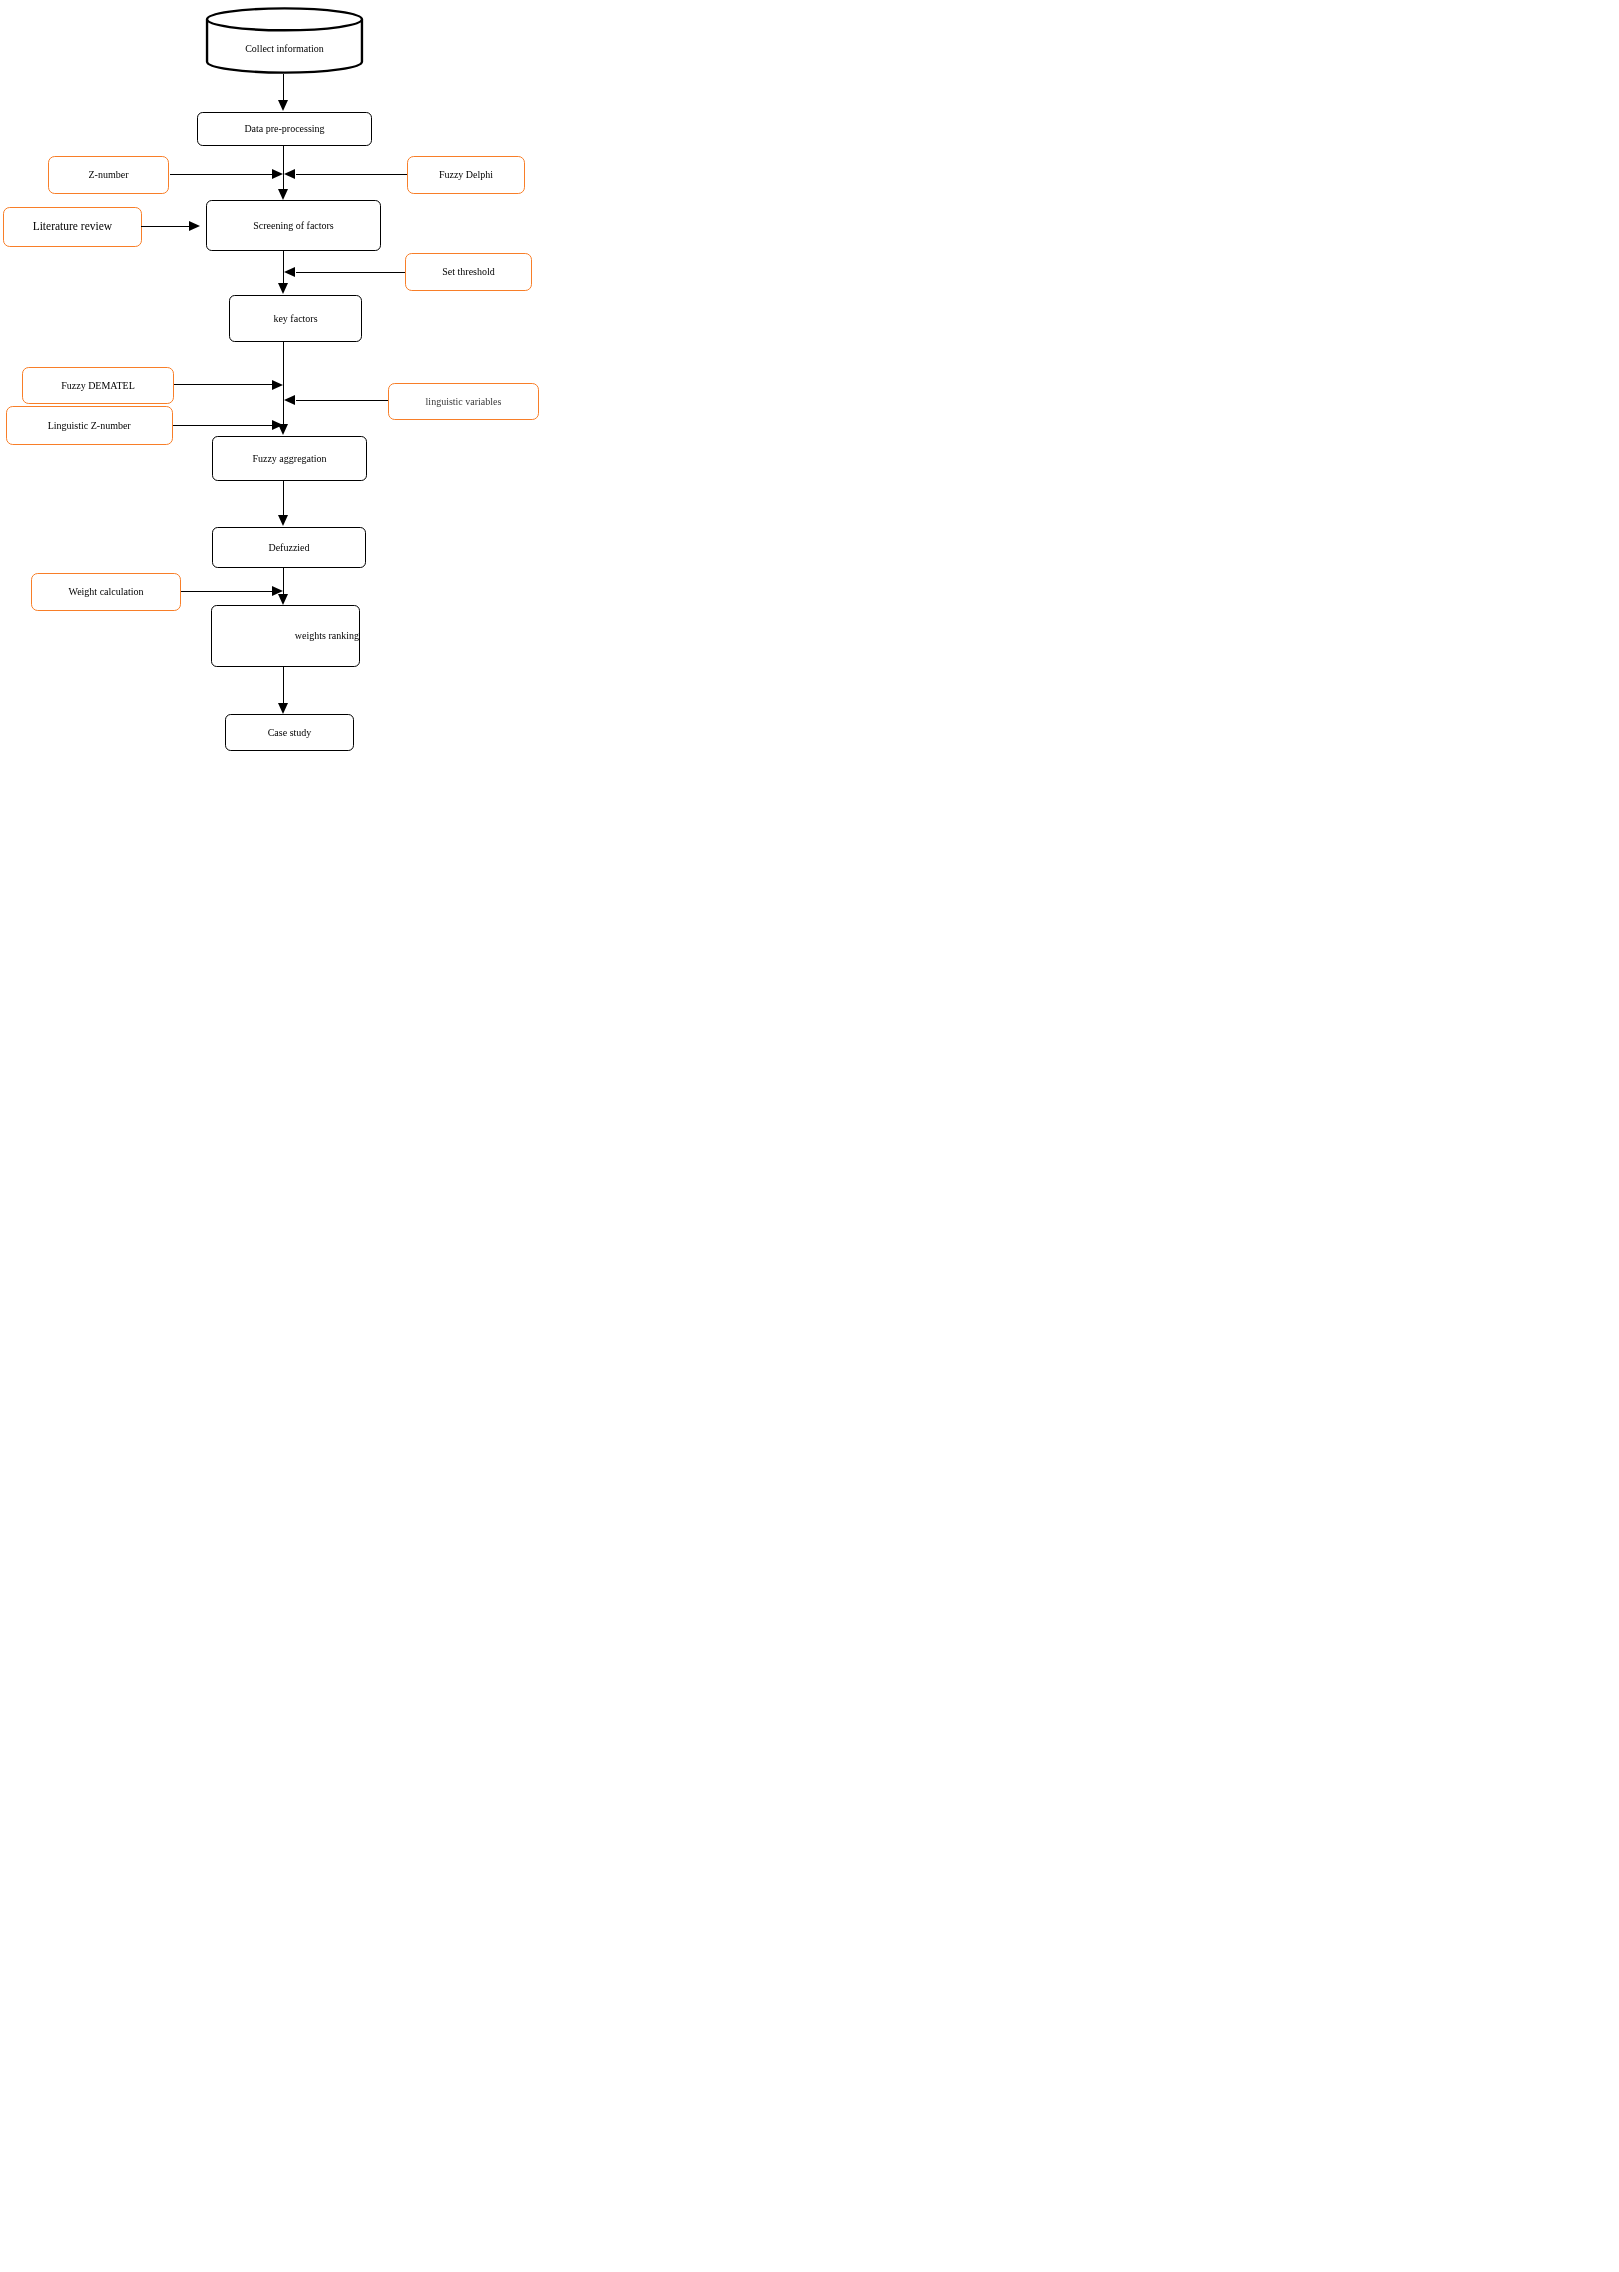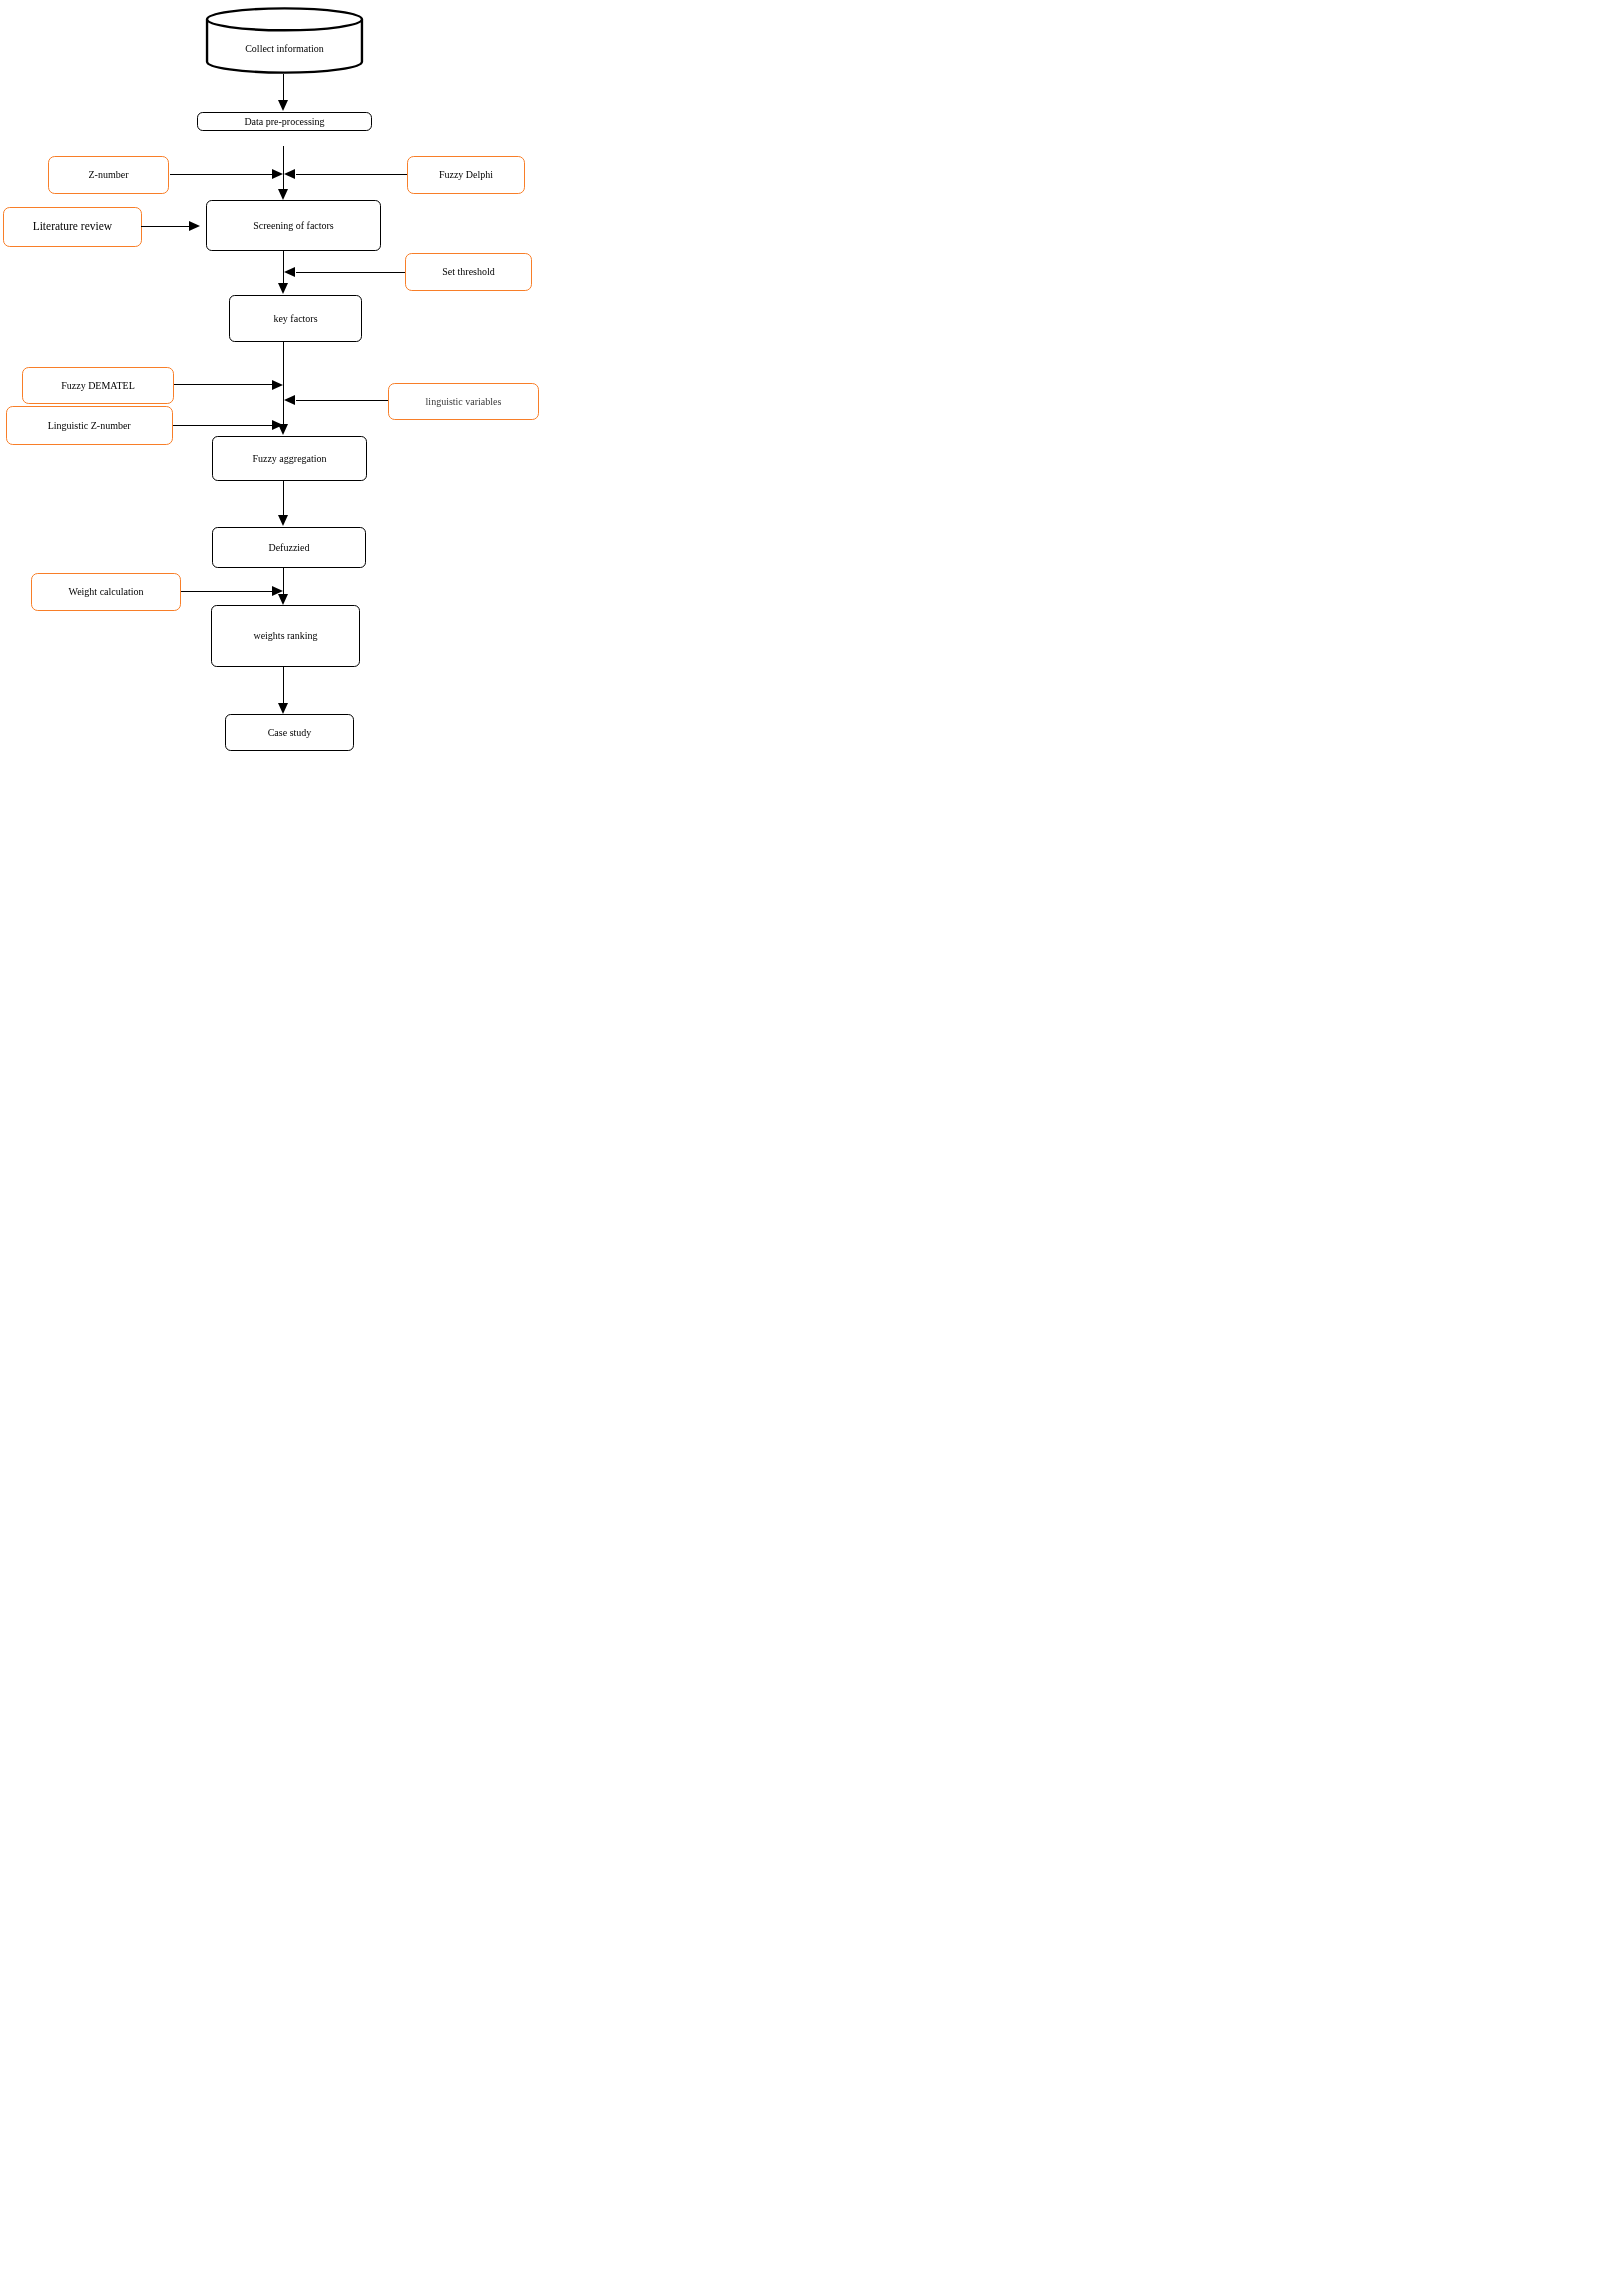--- a/index.html
+++ b/index.html
@@ -23,34 +23,34 @@
     font-size:10px;
     line-height:1.15;
   }
   .black-node{border:1.9px solid #000000;border-radius:5.7px;}
   .orange-node{border:1.9px solid #F87E28;border-radius:6.7px;}
 
   
   .n-cylinder{left:204px;top:6.7px;width:161px;height:67px;border:none;background:transparent;padding:0;}
   .n-cylinder svg{position:absolute;left:0;top:0;}
   .n-cylinder .cyl-label{position:absolute;left:0;top:18px;width:100%;height:48px;display:flex;align-items:center;justify-content:center;}
-  .n-datapre{left:197px;top:112px;width:175px;height:19px;}
+  .n-datapre{left:197px;top:112px;width:175px;height:34px;}
   .n-znumber{left:48px;top:156px;width:121px;height:38px;}
   .n-delphi{left:407px;top:156px;width:118px;height:38px;}
   .n-literature{left:2.9px;top:207px;width:139px;height:40px;font-size:11.5px;}
   .n-screening{left:200px;top:200px;width:175px;height:51px;margin-left:6px;}
   .n-threshold{left:405px;top:253px;width:127px;height:38px;}
   .n-keyfactors{left:219px;top:295px;width:133px;height:47px;margin-left:10px;}
   .n-dematel{left:22px;top:367px;width:152px;height:37px;}
   .n-lingvars{left:388px;top:383px;width:151px;height:37px;color:#3a3a3a;}
   .n-lingz{left:5.7px;top:406px;width:167px;height:39px;}
   .n-aggregation{left:212px;top:436px;width:155px;height:45px;}
   .n-defuzzied{left:212px;top:527px;width:154px;height:41px;text-align:right;}
   .n-weightcalc{left:31px;top:573px;width:150px;height:38px;}
-  .n-ranking{left:211px;top:605px;width:149px;height:62px;}
+  .n-ranking{left:211px;top:605px;width:149px;height:62px;justify-content:flex-end;}
   .n-casestudy{left:225px;top:714px;width:129px;height:37px;}
 
   
   .vline{position:absolute;width:1.4px;background:#000000;}
   .hline{position:absolute;height:1.4px;background:#000000;}
   .l-cyl-datapre{left:283px;top:74px;height:27px;}
   .l-datapre-screening{left:283px;top:146px;height:44px;}
   .l-znumber{left:170px;top:174px;width:103px;}
   .l-delphi{left:296px;top:174px;width:111px;}
   .l-literature{left:141px;top:226px;width:48px;}

